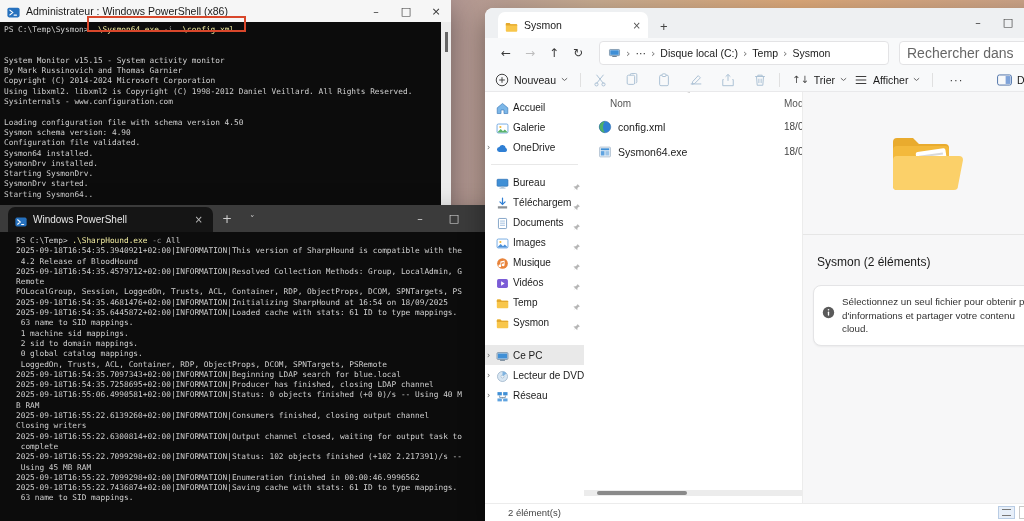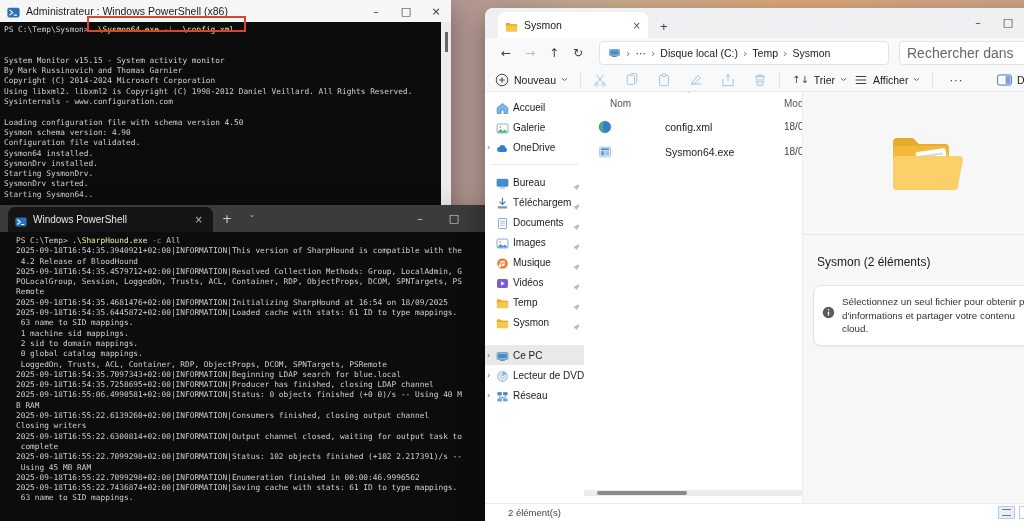--- a/index.html
+++ b/index.html
@@ -74,21 +74,21 @@
   .side-div { height:1px; background:#e8e8e8; margin:7px 6px; }
   .side-gap { height:13px; }
 
   #filelist { width:218px; position:relative; overflow:hidden; }
   #filelist .fheader { height:22px; display:flex; align-items:center; position:relative; }
   #filelist .fheader .hname { position:absolute; left:26px; font-size:10px; color:#555; }
   #filelist .fheader .hmod { position:absolute; left:200px; font-size:10px; color:#555; }
   #filelist .sortcaret { position:absolute; left:103px; top:-1px; font-size:7px; color:#888; font-family:"DejaVu Sans",sans-serif; }
   .frow { height:25px; display:flex; align-items:center; position:relative; }
   .frow .fico { position:absolute; left:14px; width:14px; height:14px; }
-  .frow .fname { position:absolute; left:34px; font-size:10.5px; color:#1a1a1a; white-space:nowrap;margin-left:47px; }
+  .frow .fname { position:absolute; left:34px; font-size:10.5px; color:#1a1a1a; white-space:nowrap; }
   .frow .fmod { position:absolute; left:200px; font-size:10px; color:#444; white-space:nowrap; }
   #hscroll { position:absolute; left:0; right:-155px; bottom:7px; height:6px; background:#ececec; }
   #hthumb { position:absolute; left:13px; width:90px; top:1px; height:4px; background:#8a8a8a; border-radius:2px; }
 
   #preview { flex:1; background:#f7f7f8; border-left:1px solid #ececec; position:relative; overflow:hidden; }
   #preview .bigicon { width:88px; height:64px; margin:40px auto 0; }
   #preview .pdiv { height:1px; background:#e6e6e6; margin:38px 0 0; }
   #preview .ptitle { font-size:12px; color:#1a1a1a; margin:20px 0 0 14px; }
   #preview .pcard { margin:16px 10px 0; background:#fff; border:1px solid #e4e4e6; border-radius:8px; box-shadow:0 1px 2px rgba(0,0,0,.05); padding:9px 8px; display:flex; gap:7px; }
   #preview .pcard .iico { width:13px; height:13px; flex:none; margin-top:10px; }
@@ -161,22 +161,22 @@
       <span class="winbtn">–</span>
       <span class="winbtn">□</span>
       <span class="winbtn">×</span>
     </div>
   </div>
   <div class="cbody">
       <div class="cline"><span class="sg-t">PS C:\Temp&gt; </span><span class="sg-c">.\SharpHound.exe</span><span class="sg-t"> </span><span class="sg-p">-c</span><span class="sg-t"> All</span></div>
       <div class="cline"><span class="sg-t">2025-09-18T16:54:35.3940921+02:00|INFORMATION|This version of SharpHound is compatible with the</span></div>
       <div class="cline"><span class="sg-t"> 4.2 Release of BloodHound</span></div>
       <div class="cline"><span class="sg-t">2025-09-18T16:54:35.4579712+02:00|INFORMATION|Resolved Collection Methods: Group, LocalAdmin, G</span></div>
+      <div class="cline"><span class="sg-t">Remote</span></div>
       <div class="cline"><span class="sg-t">POLocalGroup, Session, LoggedOn, Trusts, ACL, Container, RDP, ObjectProps, DCOM, SPNTargets, PS</span></div>
-      <div class="cline"><span class="sg-t">Remote</span></div>
       <div class="cline"><span class="sg-t">2025-09-18T16:54:35.4681476+02:00|INFORMATION|Initializing SharpHound at 16:54 on 18/09/2025</span></div>
       <div class="cline"><span class="sg-t">2025-09-18T16:54:35.6445872+02:00|INFORMATION|Loaded cache with stats: 61 ID to type mappings.</span></div>
       <div class="cline"><span class="sg-t"> 63 name to SID mappings.</span></div>
       <div class="cline"><span class="sg-t"> 1 machine sid mappings.</span></div>
       <div class="cline"><span class="sg-t"> 2 sid to domain mappings.</span></div>
       <div class="cline"><span class="sg-t"> 0 global catalog mappings.</span></div>
       <div class="cline"><span class="sg-t"> LoggedOn, Trusts, ACL, Container, RDP, ObjectProps, DCOM, SPNTargets, PSRemote</span></div>
       <div class="cline"><span class="sg-t">2025-09-18T16:54:35.7097343+02:00|INFORMATION|Beginning LDAP search for blue.local</span></div>
       <div class="cline"><span class="sg-t">2025-09-18T16:54:35.7258695+02:00|INFORMATION|Producer has finished, closing LDAP channel</span></div>
       <div class="cline"><span class="sg-t">2025-09-18T16:55:06.4990581+02:00|INFORMATION|Status: 0 objects finished (+0 0)/s -- Using 40 M</span></div>

